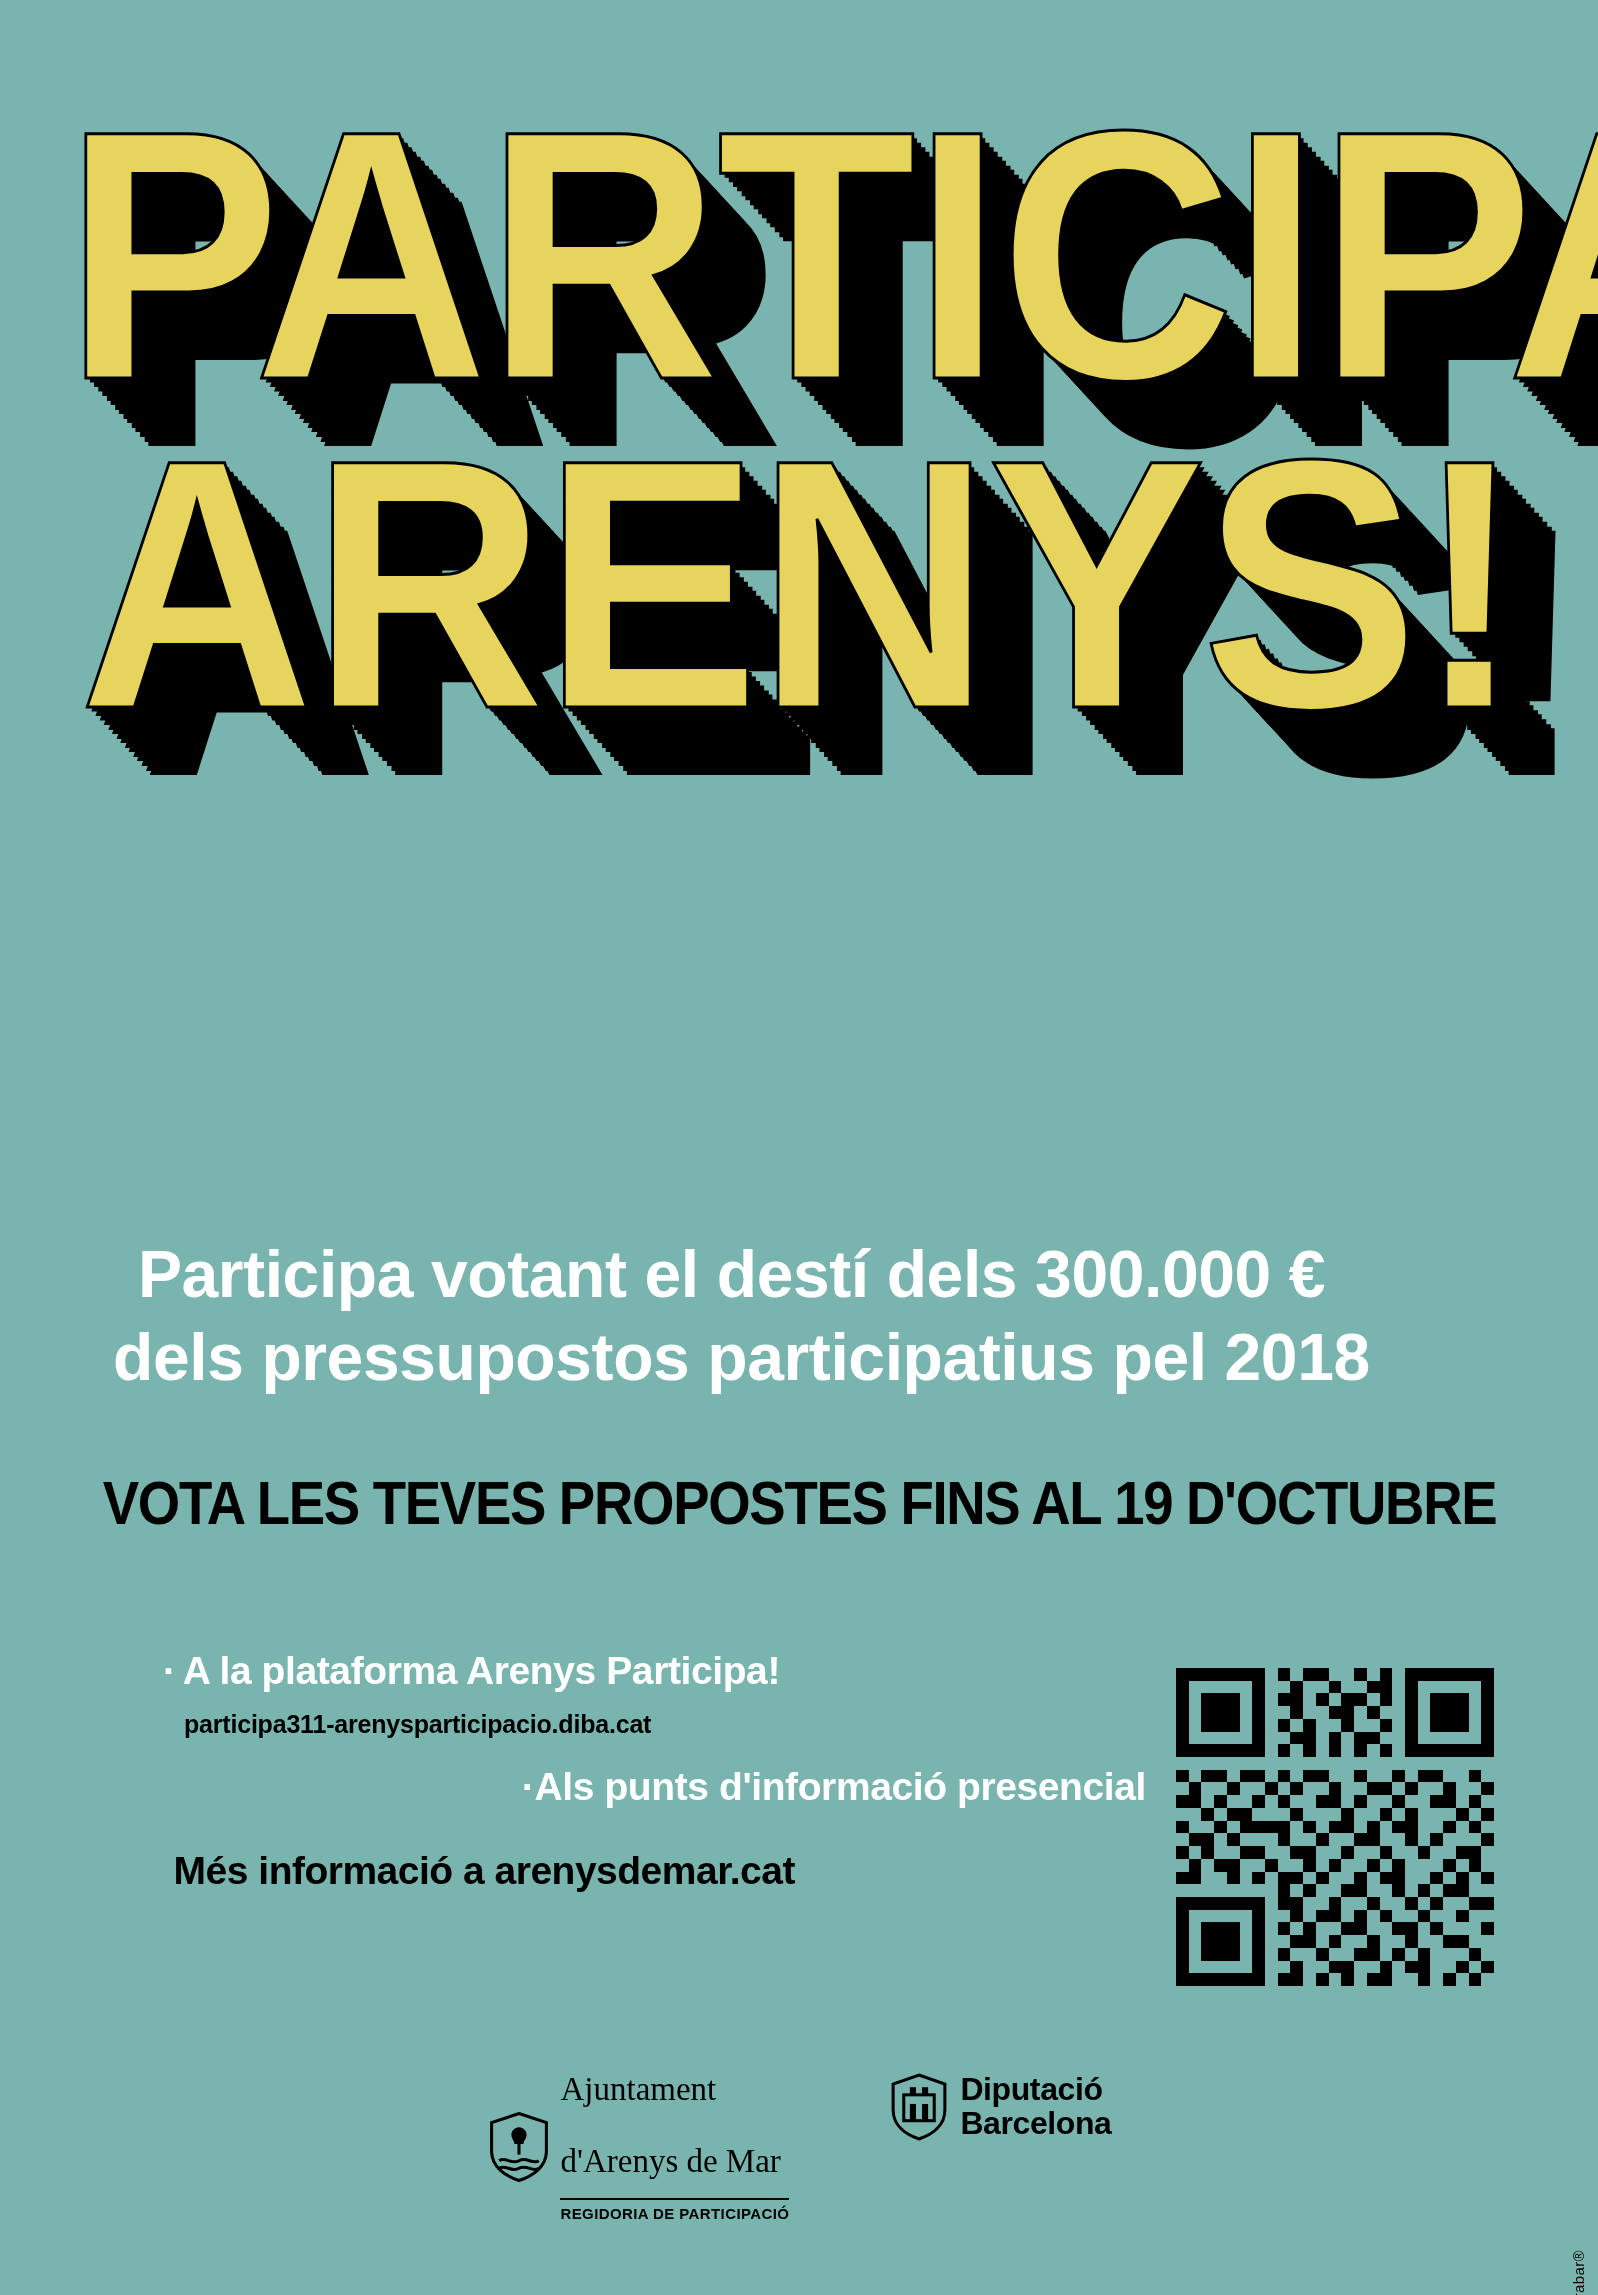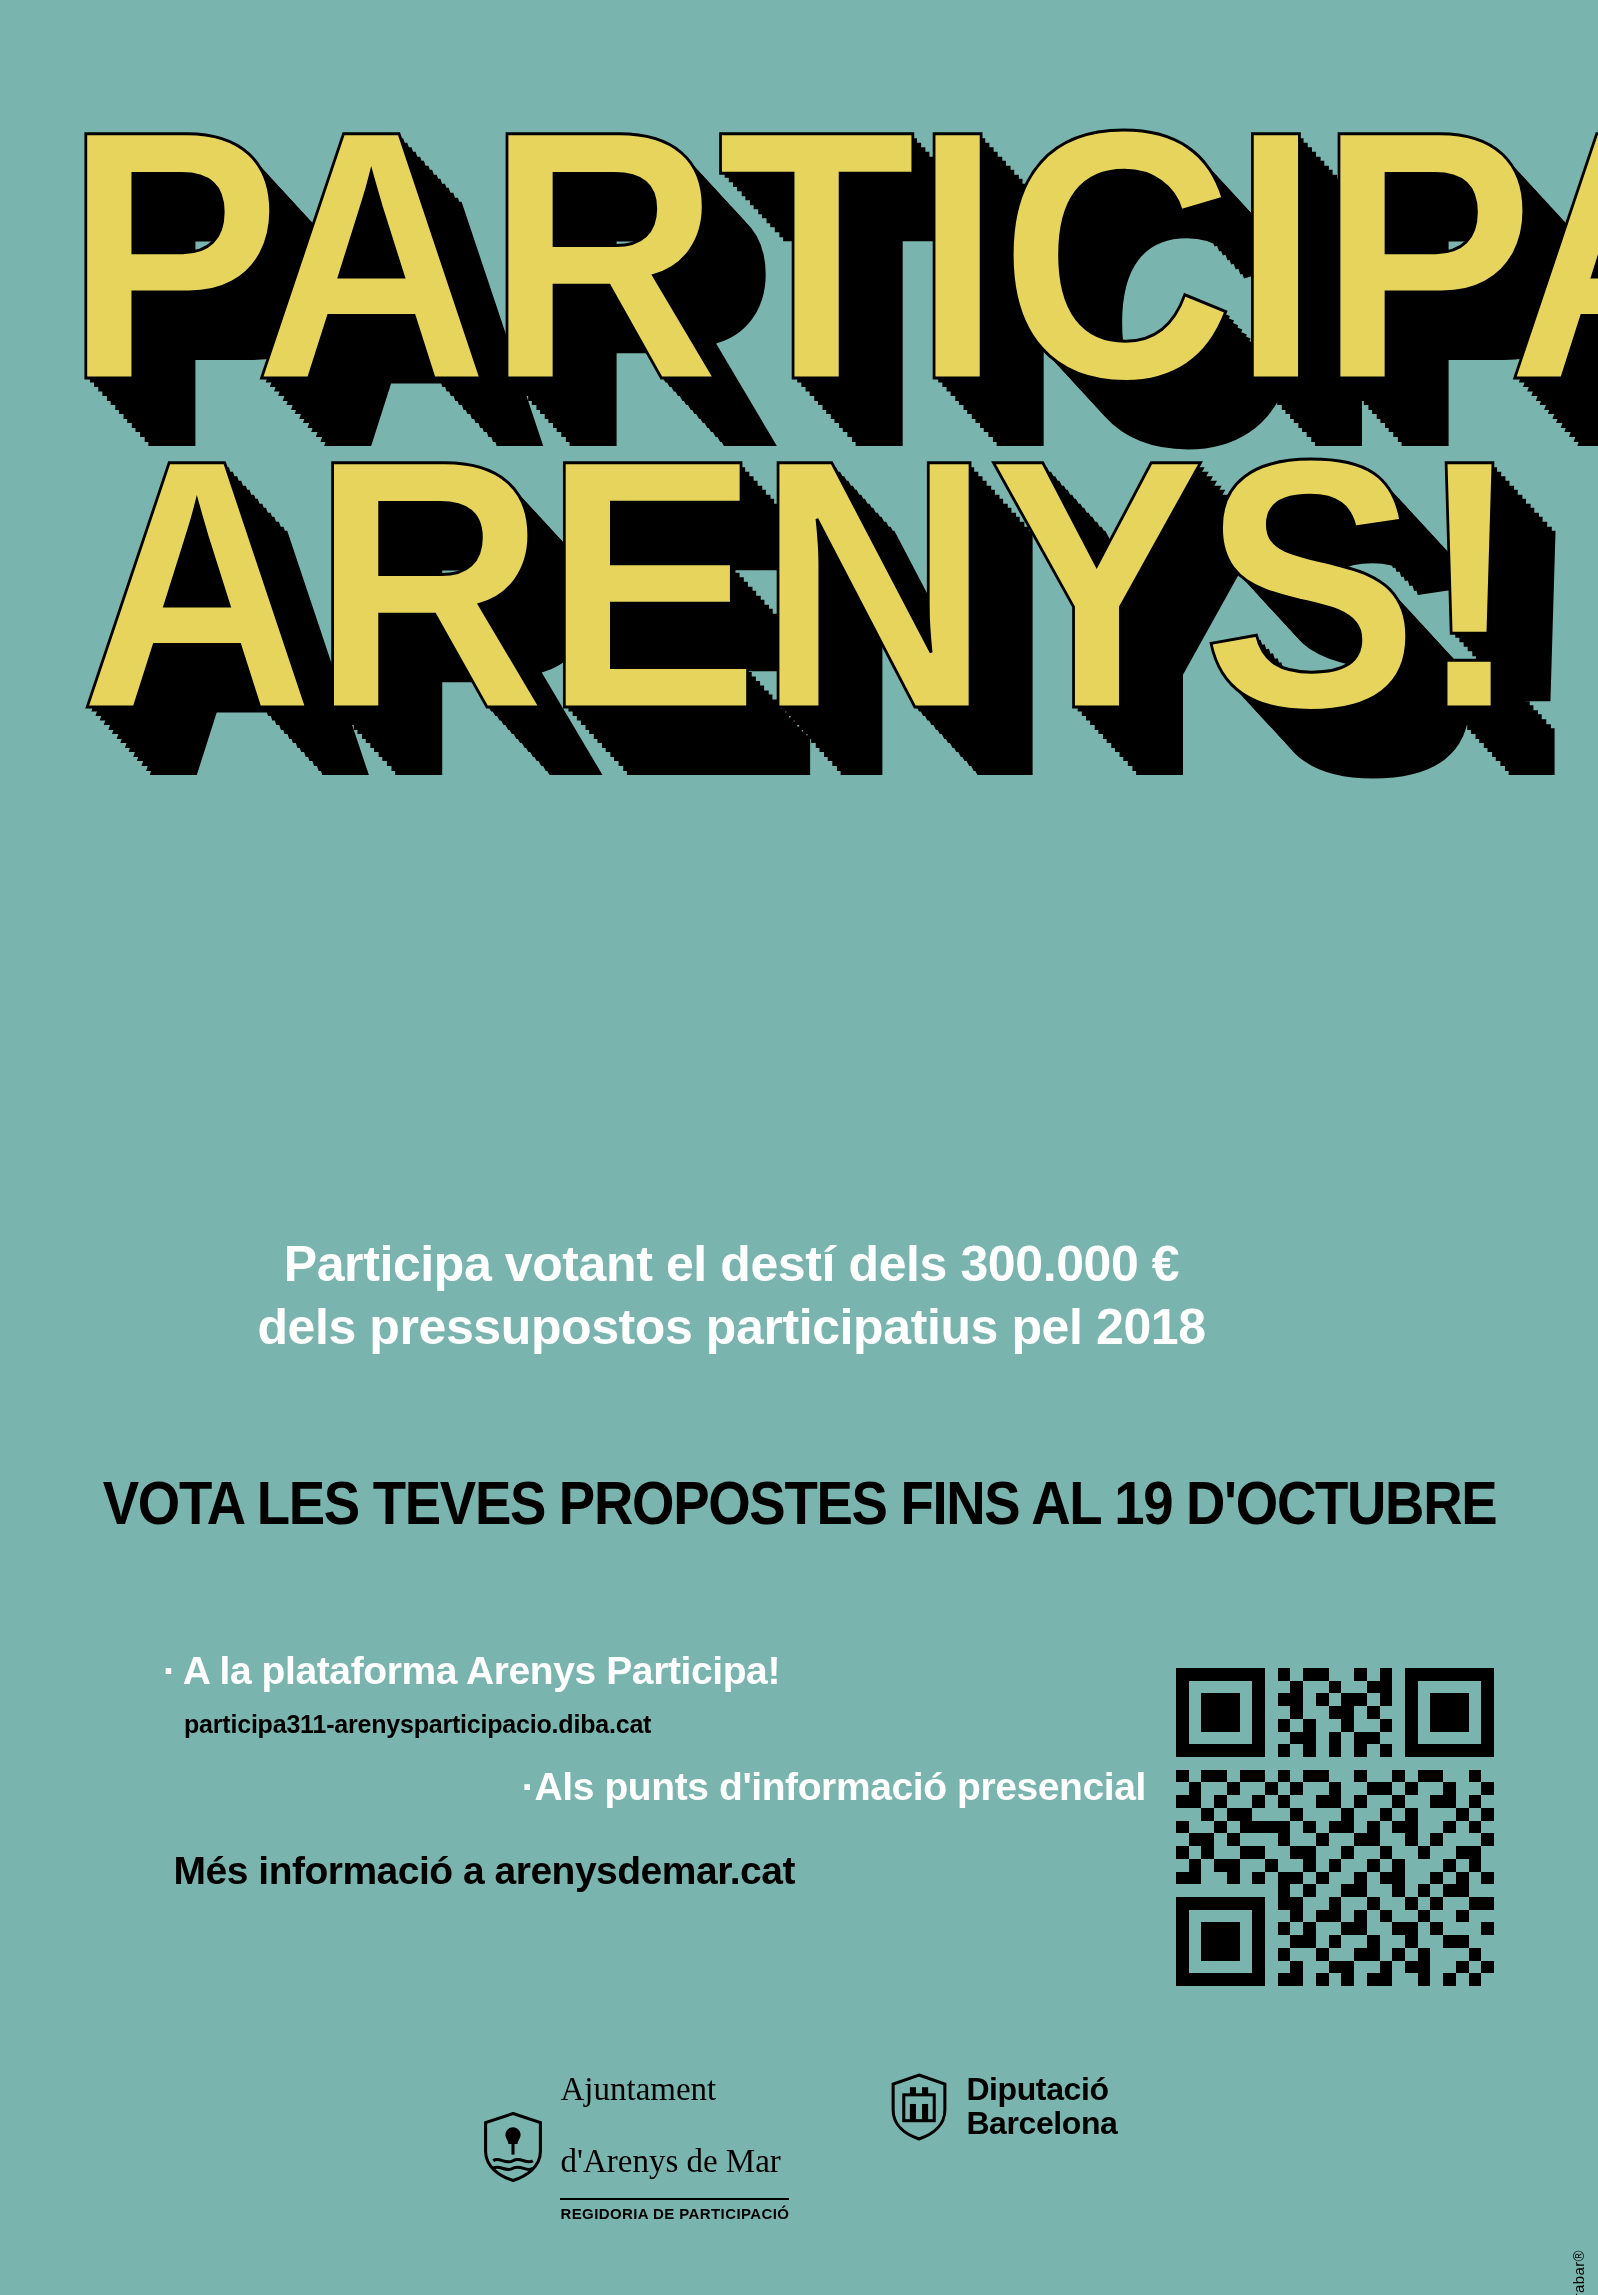--- a/index.html
+++ b/index.html
@@ -64,21 +64,21 @@
   }
 
   
   .subtitle {
     position: absolute;
     left: 0;
     top: 1233px;
     width: 1463px;
     text-align: center;
     color: #ffffff;
-    font-size: 50px;
+    font-size: 66px;
     font-weight: bold;
     line-height: 1.25;
     letter-spacing: -0.4px;
     padding: 0 113px;
     box-sizing: border-box;
   }
   .subtitle .l {
     display: block;
     white-space: nowrap;
   }
@@ -161,21 +161,21 @@
     top: 2072px;
     width: 1599px;
     display: flex;
     justify-content: center;
     align-items: flex-start;
     gap: 98px;
   }
   .logo {
     display: flex;
     align-items: center;
-    gap: 15px;
+    gap: 9px;
   }
   .crest {
     width: 64px;
     height: 70px;
     flex: 0 0 auto;
   }
   .logo-text {
     color: #000;
     line-height: 1.05;
   }

